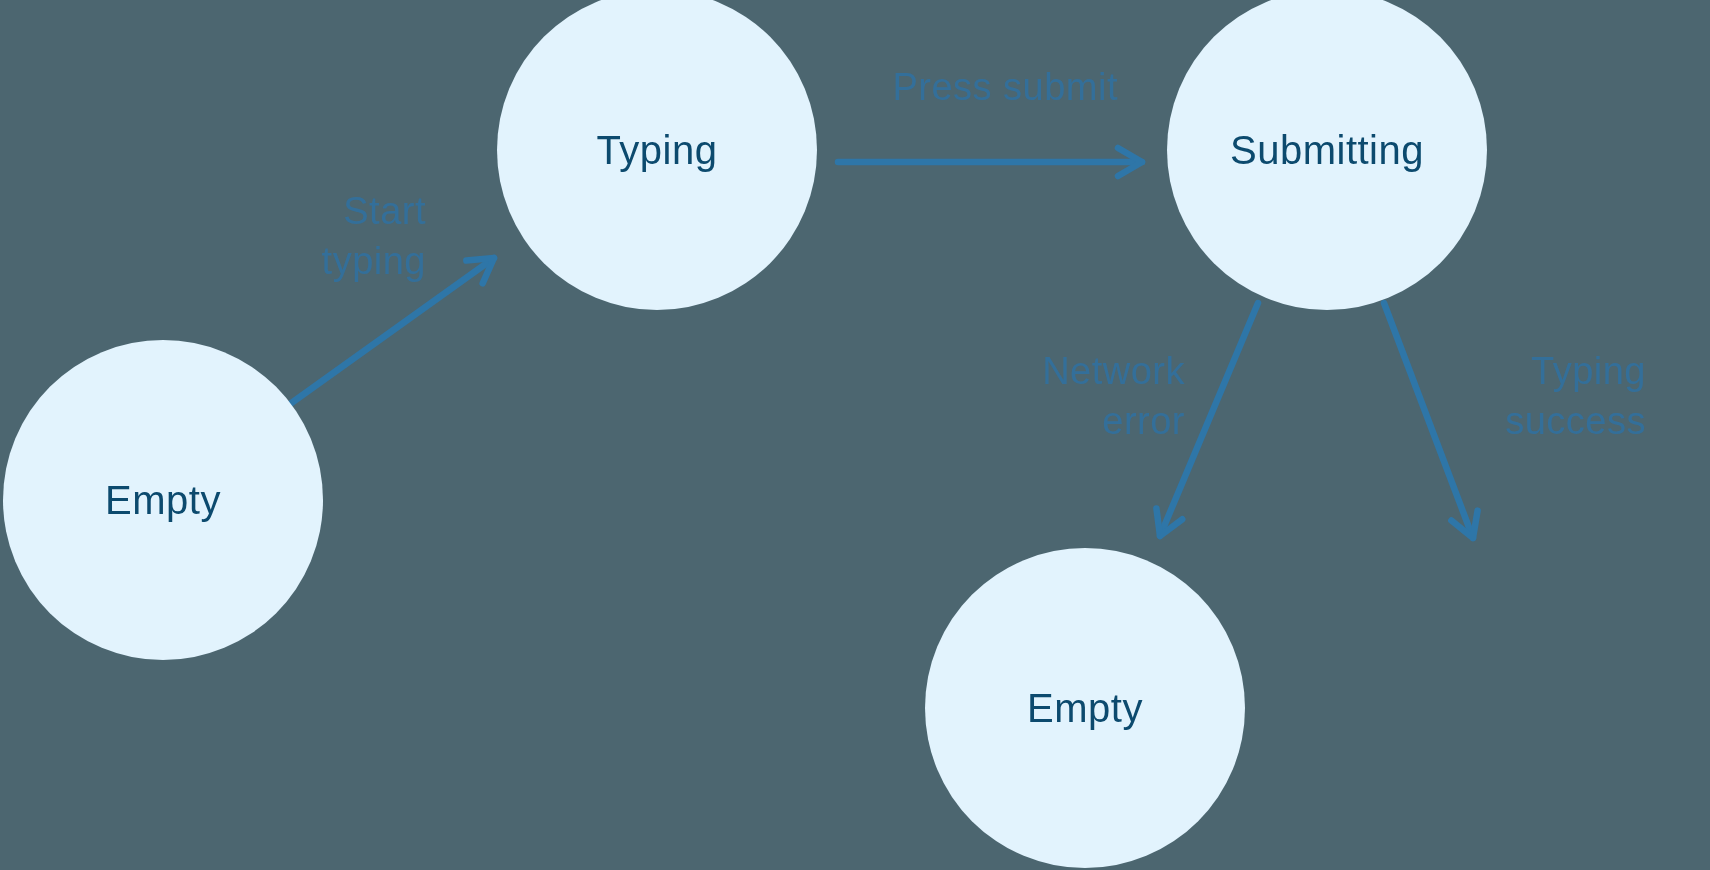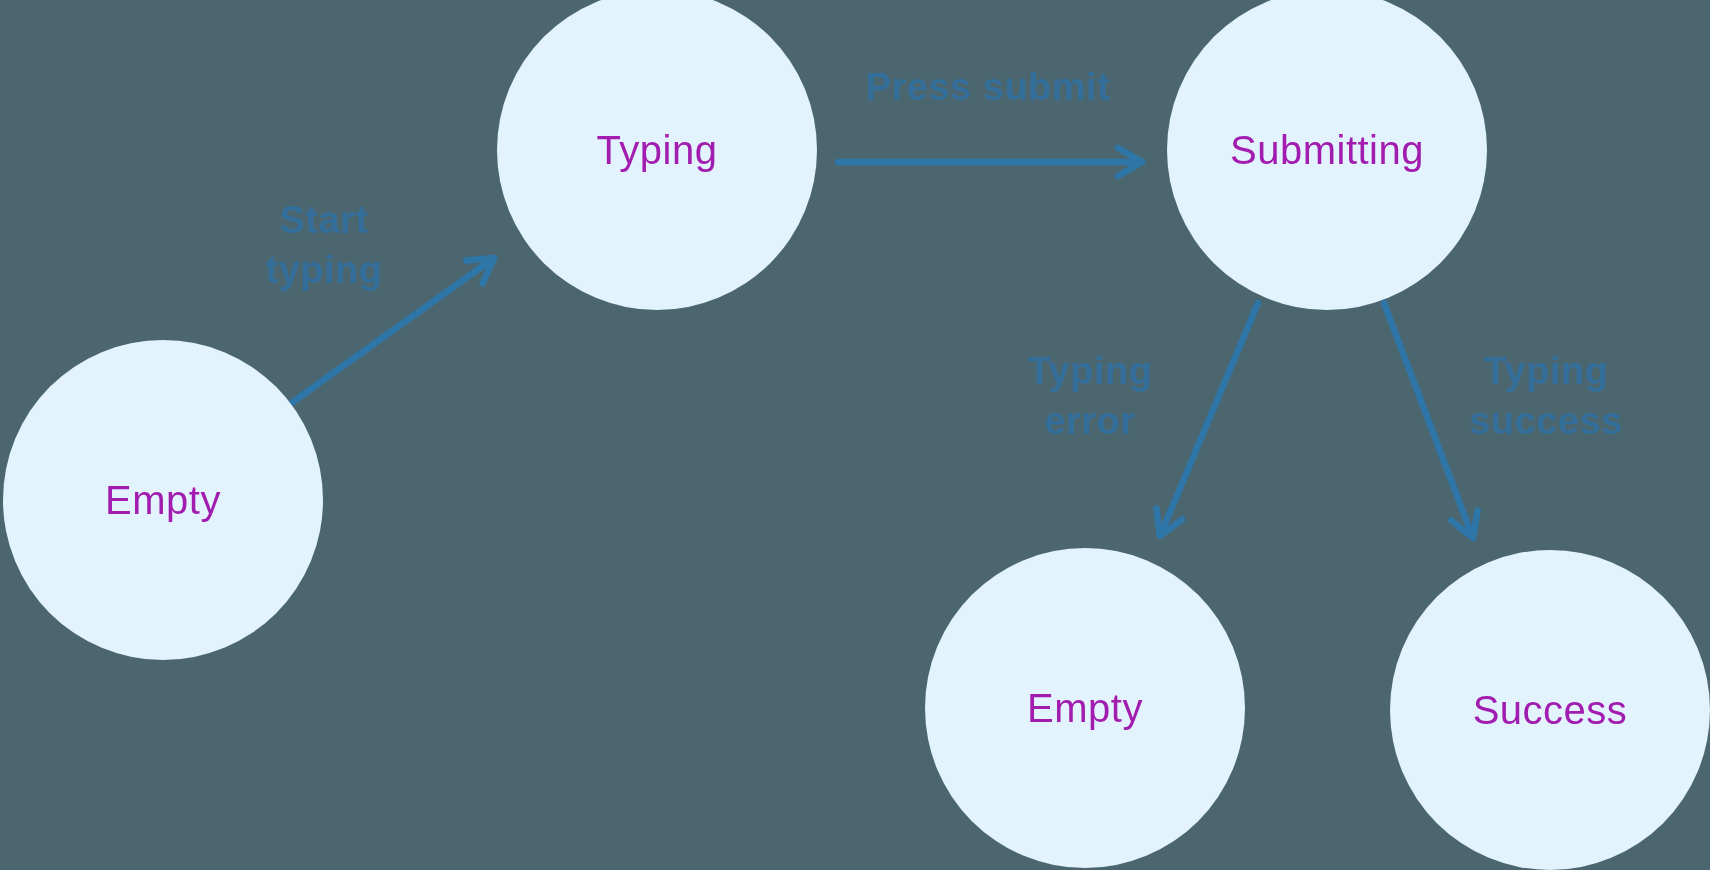--- a/index.html
+++ b/index.html
@@ -27,42 +27,41 @@
     position: absolute;
     width: 320px;
     height: 320px;
     border-radius: 50%;
     background: #e2f3fd;
     display: flex;
     align-items: center;
     justify-content: center;
   }
   .node-label {
-    color: #a21caf;
+    color: #0c4a6e;
     font-size: 40px;
     letter-spacing: 0.5px;
     text-align: center;
     white-space: nowrap;
   }
   .node-empty      { left: 3px;    top: 340px; justify-content: center; }
   .node-typing     { left: 497px;  top: -10px; }
   .node-submitting { left: 1167px; top: -10px; }
   .node-error      { left: 925px;  top: 548px; }
   .node-success    { left: 1390px; top: 550px; }
 
   .edge-label {
     position: absolute;
     color: rgba(46, 114, 163, 0.82);
     font-size: 38px;
     line-height: 50px;
     letter-spacing: 0.5px;
-    text-align: center;
-    font-weight: bold;
+    text-align: right;
   }
-  .label-start-typing    { left: 234px;  top: 186px; width: 180px; margin-top: 9px; }
+  .label-start-typing    { left: 246px;  top: 186px; width: 180px; }
   .label-press-submit    { left: 858px;  top: 62px;  width: 260px; white-space: nowrap; }
   .label-network-error   { left: 995px;  top: 346px; width: 190px; }
   .label-network-success { left: 1446px; top: 346px; width: 200px; }
 </style>
 </head>
 <body>
 
 <div class="canvas">
 
   <svg class="edges-layer" width="1710" height="870" viewBox="0 0 1710 870" xmlns="http://www.w3.org/2000/svg">
@@ -86,25 +85,22 @@
   </div>
 
   <div class="node node-submitting">
     <div class="node-label">Submitting</div>
   </div>
 
   <div class="node node-error">
     <div class="node-label">Empty</div>
   </div>
 
-  <div class="node node-success">
-    <div class="node-label">Success</div>
-  </div>
 
   <div class="edge-label label-start-typing">Start typing</div>
 
   <div class="edge-label label-press-submit">Press submit</div>
 
-  <div class="edge-label label-network-error">Typing error</div>
+  <div class="edge-label label-network-error">Network error</div>
 
   <div class="edge-label label-network-success">Typing success</div>
 
 </div>
 
 </body></html>

